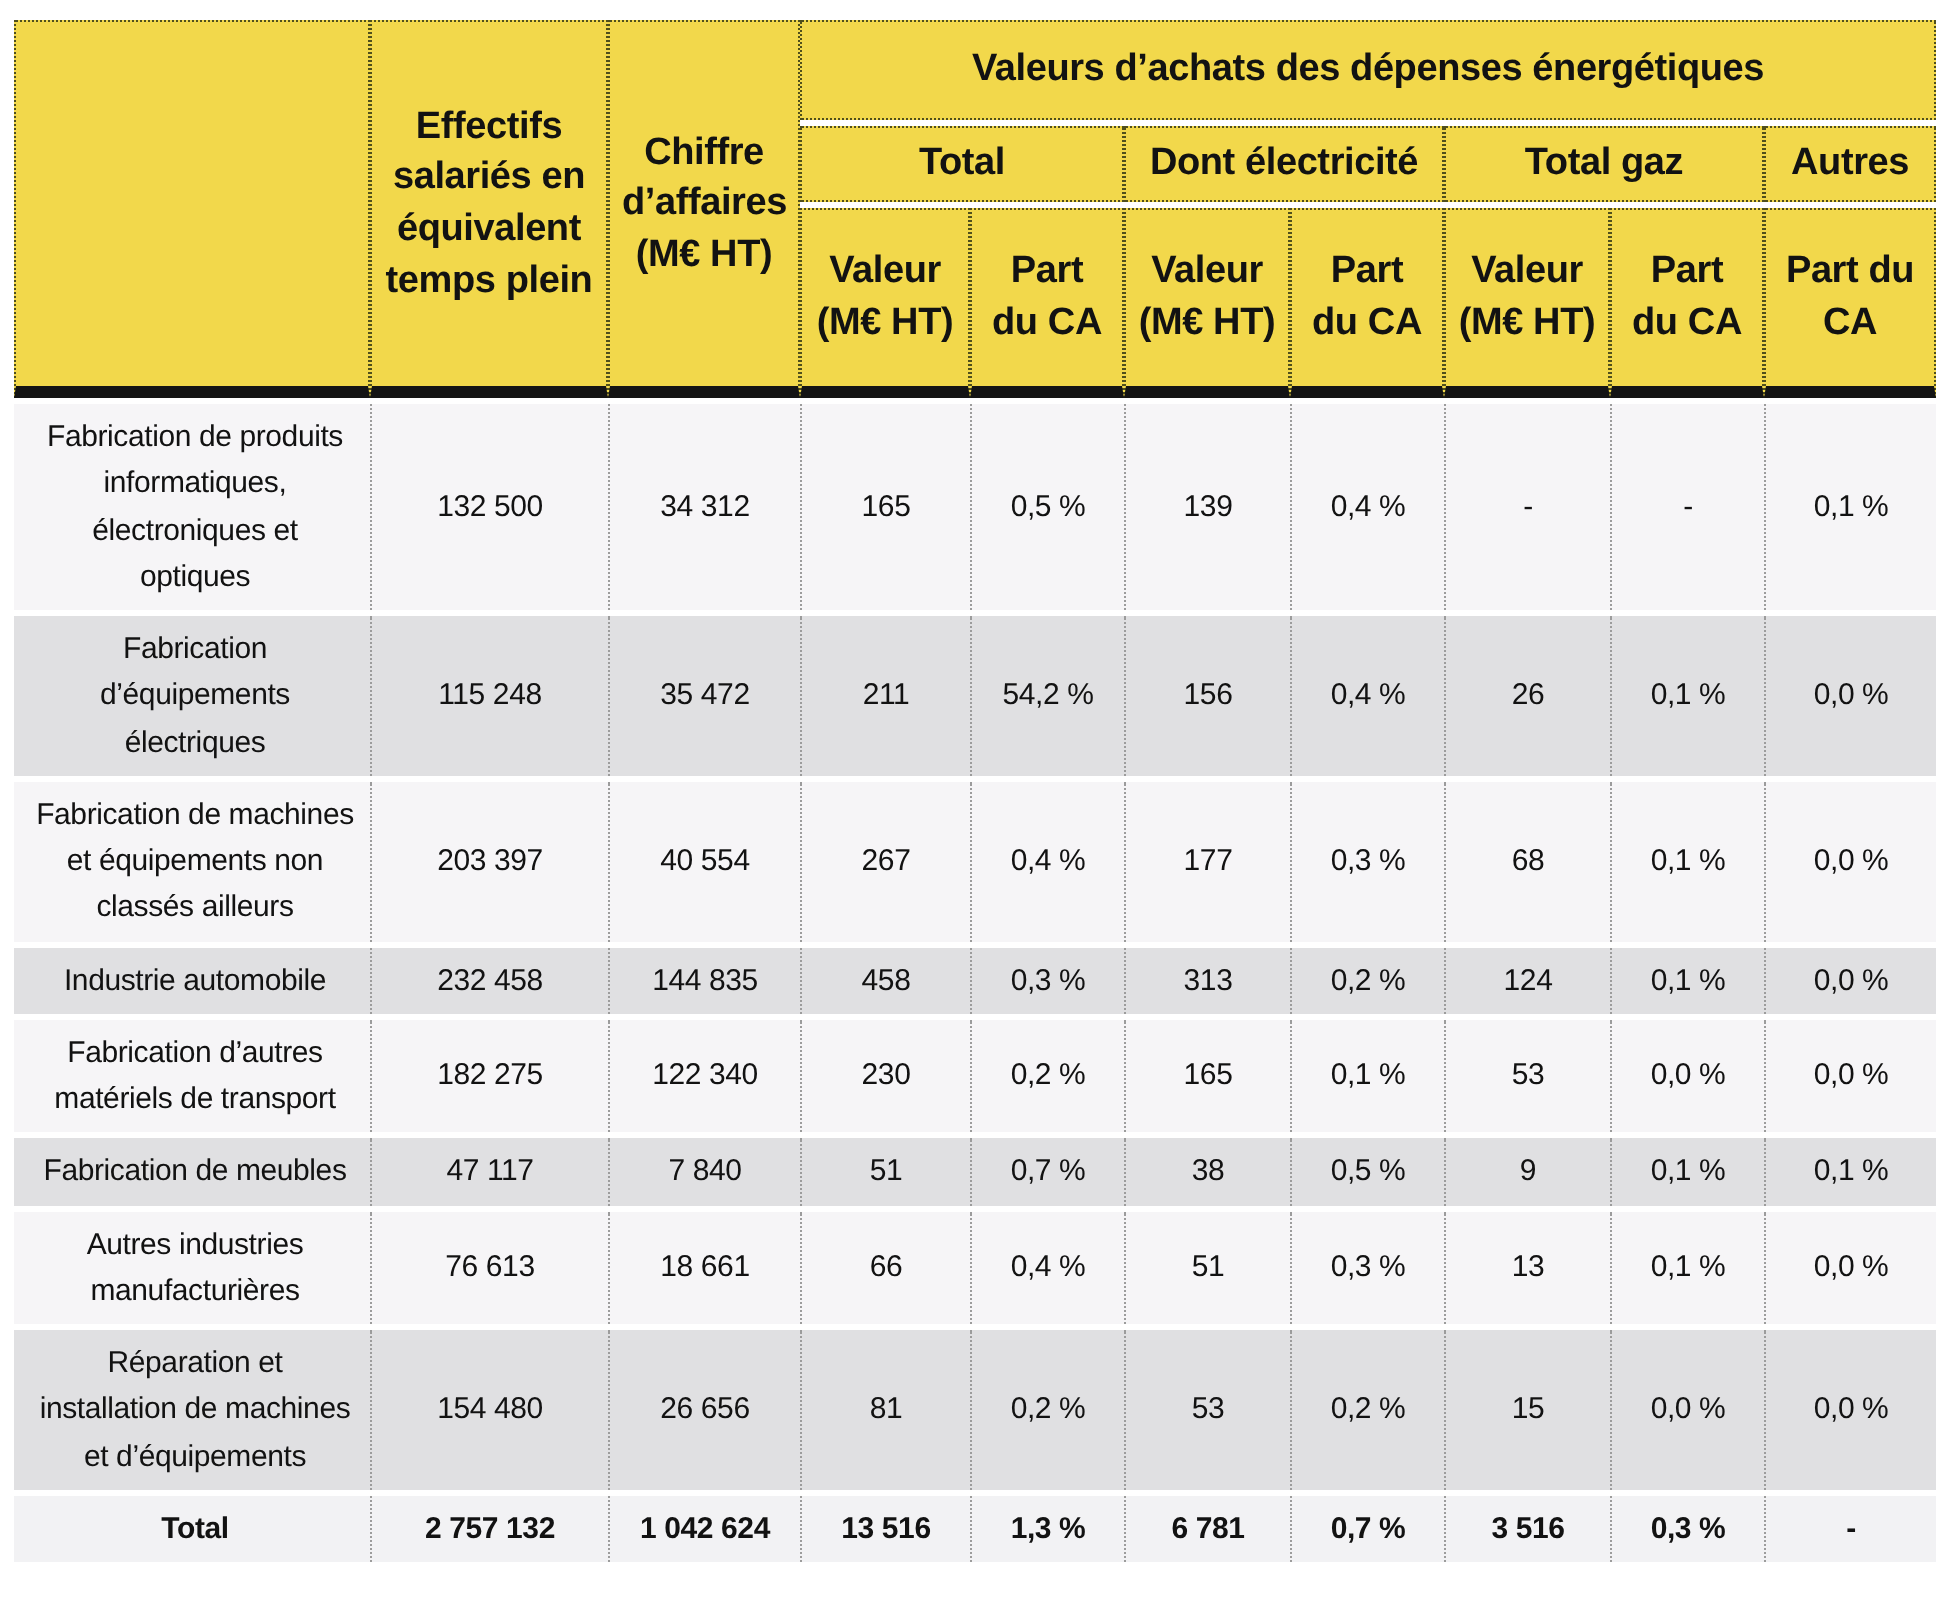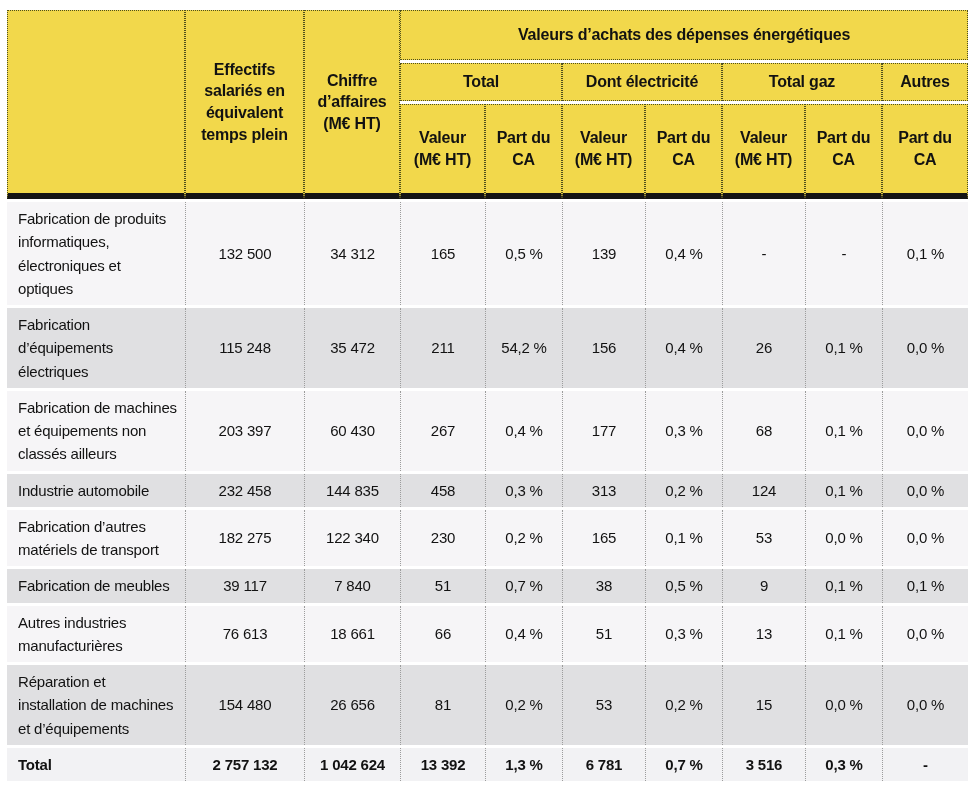--- a/index.html
+++ b/index.html
@@ -24,21 +24,21 @@
     border-collapse:separate;
     border-spacing:0 3px;
     table-layout:fixed;
     width:961px;
   }
   
   thead th{
     background:var(--yellow);
     border:1px dotted var(--dot-head);
     font-weight:bold;
-    font-size:16px;
+    font-size:19px;
     line-height:1.35;
     text-align:center;
     vertical-align:middle;
     padding:4px 6px;
     letter-spacing:-0.2px;
   }
   thead tr.h1 th{height:40px;}
   thead tr.h2 th{height:28px;}
   thead tr.h3 th{height:80px;}
   thead th.bottom{border-bottom:6px solid var(--divider);}
@@ -46,21 +46,21 @@
   tbody td{
     font-size:15px;
     line-height:1.55;
     vertical-align:middle;
     padding:4px 6px;
     border-left:1px dotted var(--dot-body);
     background:var(--row-light);
     letter-spacing:-0.2px;
   }
   tbody td:first-child{border-left:none;}
-  tbody td.lbl{text-align:left;padding:5px 8px 5px 11px;}
+  tbody td.lbl{text-align:center;padding:5px 8px 5px 11px;}
   tbody td.num{text-align:center;}
   tbody tr.alt td{background:var(--row-alt);}
   tbody tr.total td{background:var(--row-total);font-weight:bold;}
 </style>
 </head>
 <body>
 
 <div class="page">
   <table class="energy">
     <colgroup>
@@ -119,21 +119,21 @@
           <td class="num">54,2 %</td>
           <td class="num">156</td>
           <td class="num">0,4 %</td>
           <td class="num">26</td>
           <td class="num">0,1 %</td>
           <td class="num">0,0 %</td>
         </tr>
         <tr>
           <td class="lbl">Fabrication de machines et équipements non classés ailleurs</td>
           <td class="num">203 397</td>
-          <td class="num">60 430</td>
+          <td class="num">40 554</td>
           <td class="num">267</td>
           <td class="num">0,4 %</td>
           <td class="num">177</td>
           <td class="num">0,3 %</td>
           <td class="num">68</td>
           <td class="num">0,1 %</td>
           <td class="num">0,0 %</td>
         </tr>
         <tr class="alt">
           <td class="lbl">Industrie automobile</td>
@@ -154,21 +154,21 @@
           <td class="num">230</td>
           <td class="num">0,2 %</td>
           <td class="num">165</td>
           <td class="num">0,1 %</td>
           <td class="num">53</td>
           <td class="num">0,0 %</td>
           <td class="num">0,0 %</td>
         </tr>
         <tr class="alt">
           <td class="lbl">Fabrication de meubles</td>
-          <td class="num">39 117</td>
+          <td class="num">47 117</td>
           <td class="num">7 840</td>
           <td class="num">51</td>
           <td class="num">0,7 %</td>
           <td class="num">38</td>
           <td class="num">0,5 %</td>
           <td class="num">9</td>
           <td class="num">0,1 %</td>
           <td class="num">0,1 %</td>
         </tr>
         <tr>
@@ -192,21 +192,21 @@
           <td class="num">53</td>
           <td class="num">0,2 %</td>
           <td class="num">15</td>
           <td class="num">0,0 %</td>
           <td class="num">0,0 %</td>
         </tr>
         <tr class="total">
           <td class="lbl">Total</td>
           <td class="num">2 757 132</td>
           <td class="num">1 042 624</td>
-          <td class="num">13 392</td>
+          <td class="num">13 516</td>
           <td class="num">1,3 %</td>
           <td class="num">6 781</td>
           <td class="num">0,7 %</td>
           <td class="num">3 516</td>
           <td class="num">0,3 %</td>
           <td class="num">-</td>
         </tr>
       </tbody>
   </table>
 </div>

